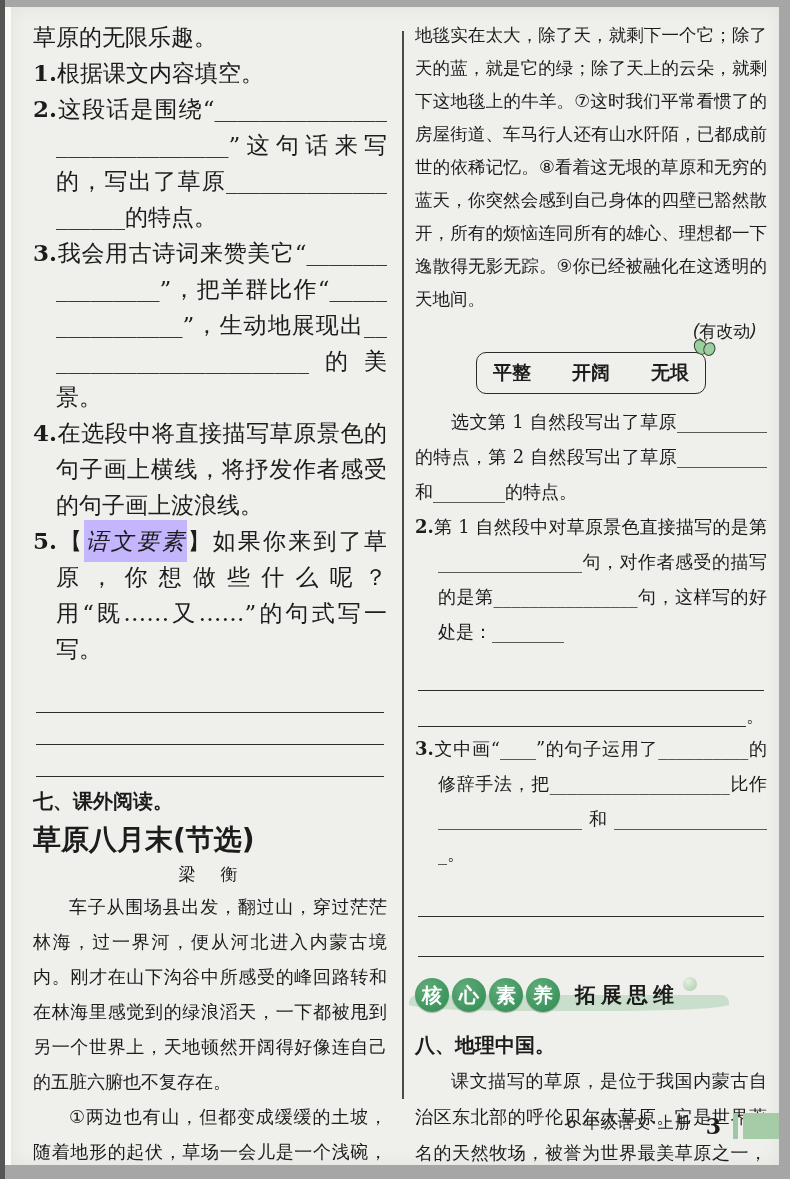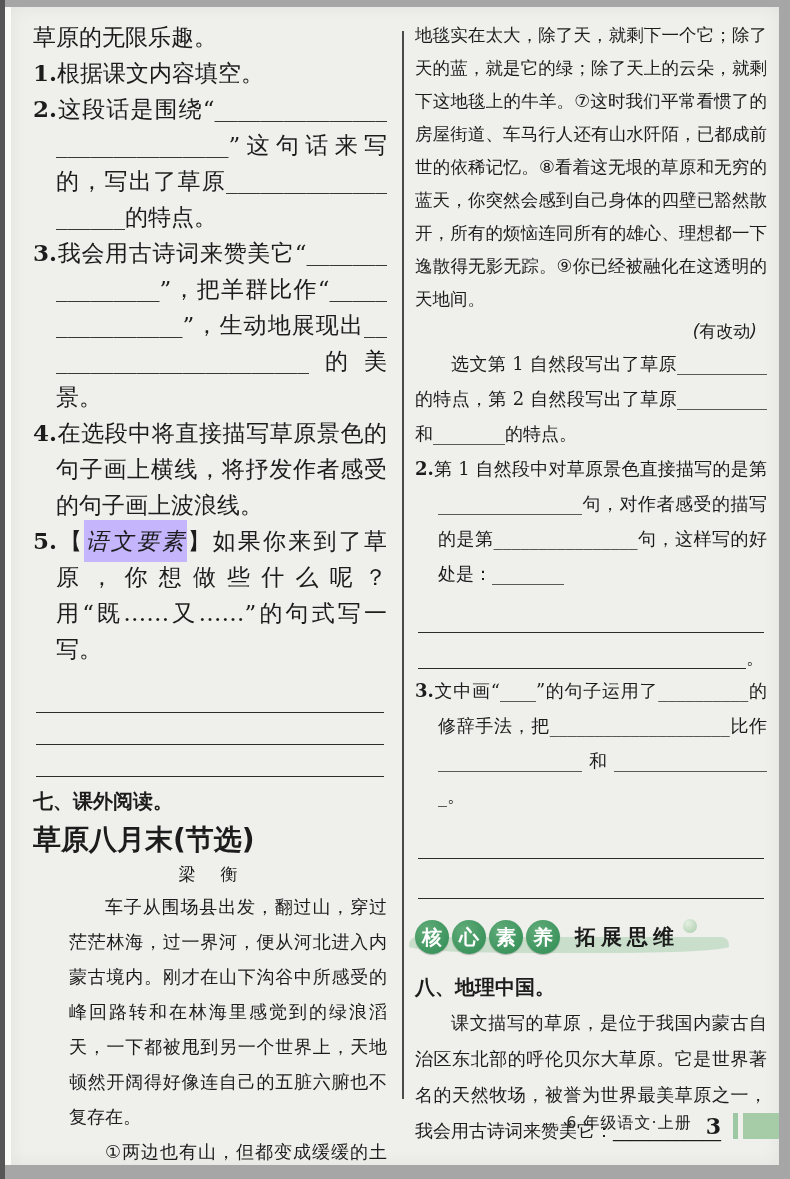--- a/index.html
+++ b/index.html
@@ -34,21 +34,21 @@
   .hl{background:#c4b5fd;padding:8px 1px;font-style:italic;}
 
   
   .kai{
     font-family:"DejaVu Sans",sans-serif;
     font-size:18px;line-height:35px;
     text-align:justify;word-break:break-all;
     font-style:oblique 8deg;
   }
   .col-right .kai{font-size:17.5px;line-height:33px;}
-  .indent{text-indent:2em;margin-left:36px;}
+  .indent{text-indent:2em;}
   .uline{text-decoration:underline;text-underline-offset:5px;text-decoration-thickness:1.2px;}
 
   .ansline{border-bottom:1.5px solid #2c2c2c;height:31px;margin:0 3px;}
   .ansrow{display:flex;align-items:flex-end;margin:0 3px;}
   .ansrow .ansline{flex:1;margin:0;}
   .ansrow .period{font-family:"DejaVu Serif",serif;font-size:18px;line-height:22px;}
 
   .sec{font-weight:bold;font-size:20px;line-height:40px;margin-top:4px;}
   .rtitle{font-weight:bold;font-size:28px;line-height:38px;}
   .rauthor{text-align:center;font-size:17px;line-height:30px;letter-spacing:4px;font-style:oblique 8deg;}
@@ -120,20 +120,37 @@
 
     <div class="kai indent">车子从围场县出发，翻过山，穿过茫茫林海，过一界河，便从河北进入内蒙古境内。刚才在山下沟谷中所感受的峰回路转和在林海里感觉到的绿浪滔天，一下都被甩到另一个世界上，天地顿然开阔得好像连自己的五脏六腑也不复存在。</div>
     <div class="kai indent"><span>①两边也有山，但都变成缓缓的土坡，随着地形的起伏，草场一会儿是一个浅碗，一会儿是一个大盘。②草色已经转黄了，在阳光下泛着金光。③</span><span class="uline">由于地形的变换和车子的移动，那金色的光带在草面上掠来飘去，像水面闪闪的亮波，又像一匹大绸缎上的反光。</span></div>
   </div>
 
   <div class="col col-right">
     <div class="kai">地毯实在太大，除了天，就剩下一个它；除了天的蓝，就是它的绿；除了天上的云朵，就剩下这地毯上的牛羊。⑦这时我们平常看惯了的房屋街道、车马行人还有山水阡陌，已都成前世的依稀记忆。⑧看着这无垠的草原和无穷的蓝天，你突然会感到自己身体的四壁已豁然散开，所有的烦恼连同所有的雄心、理想都一下逸散得无影无踪。⑨你已经被融化在这透明的天地间。</div>
     <div class="attr">(有改动)</div>
 
 
+    <div class="wordbox-wrap">
+      <div class="wordbox">
+        <span>平整</span>
+        <span>开阔</span>
+        <span>无垠</span>
+      </div>
+      <span class="butterfly">
+        <svg viewBox="0 0 24 20" width="26" height="22" xmlns="http://www.w3.org/2000/svg">
+          <g stroke="#3c4a3c" stroke-width="1" fill="#9ccf9e">
+            <ellipse cx="8" cy="9" rx="5.5" ry="7" transform="rotate(-28 8 9)"></ellipse>
+            <ellipse cx="16" cy="11" rx="5" ry="6" transform="rotate(22 16 11)"></ellipse>
+          </g>
+          <line x1="10" y1="4" x2="7" y2="1" stroke="#3c4a3c" stroke-width="1"></line>
+          <line x1="12" y1="4" x2="14" y2="1" stroke="#3c4a3c" stroke-width="1"></line>
+        </svg>
+      </span>
+    </div>
 
     <div class="q noindent" style="text-indent:2em;">选文第 1 自然段写出了草原__________的特点，第 2 自然段写出了草原__________和________的特点。</div>
 
     <div class="q"><b class="qn">2.</b><span>第 1 自然段中对草原景色直接描写的是第________________句，对作者感受的描写的是第________________句，这样写的好处是：________</span></div>
 
     <div class="ansline" style="margin-top:10px;"></div>
     <div class="ansrow" style="margin-top:4px;">
       <div class="ansline"></div>
       <span class="period">。</span>
     </div>

